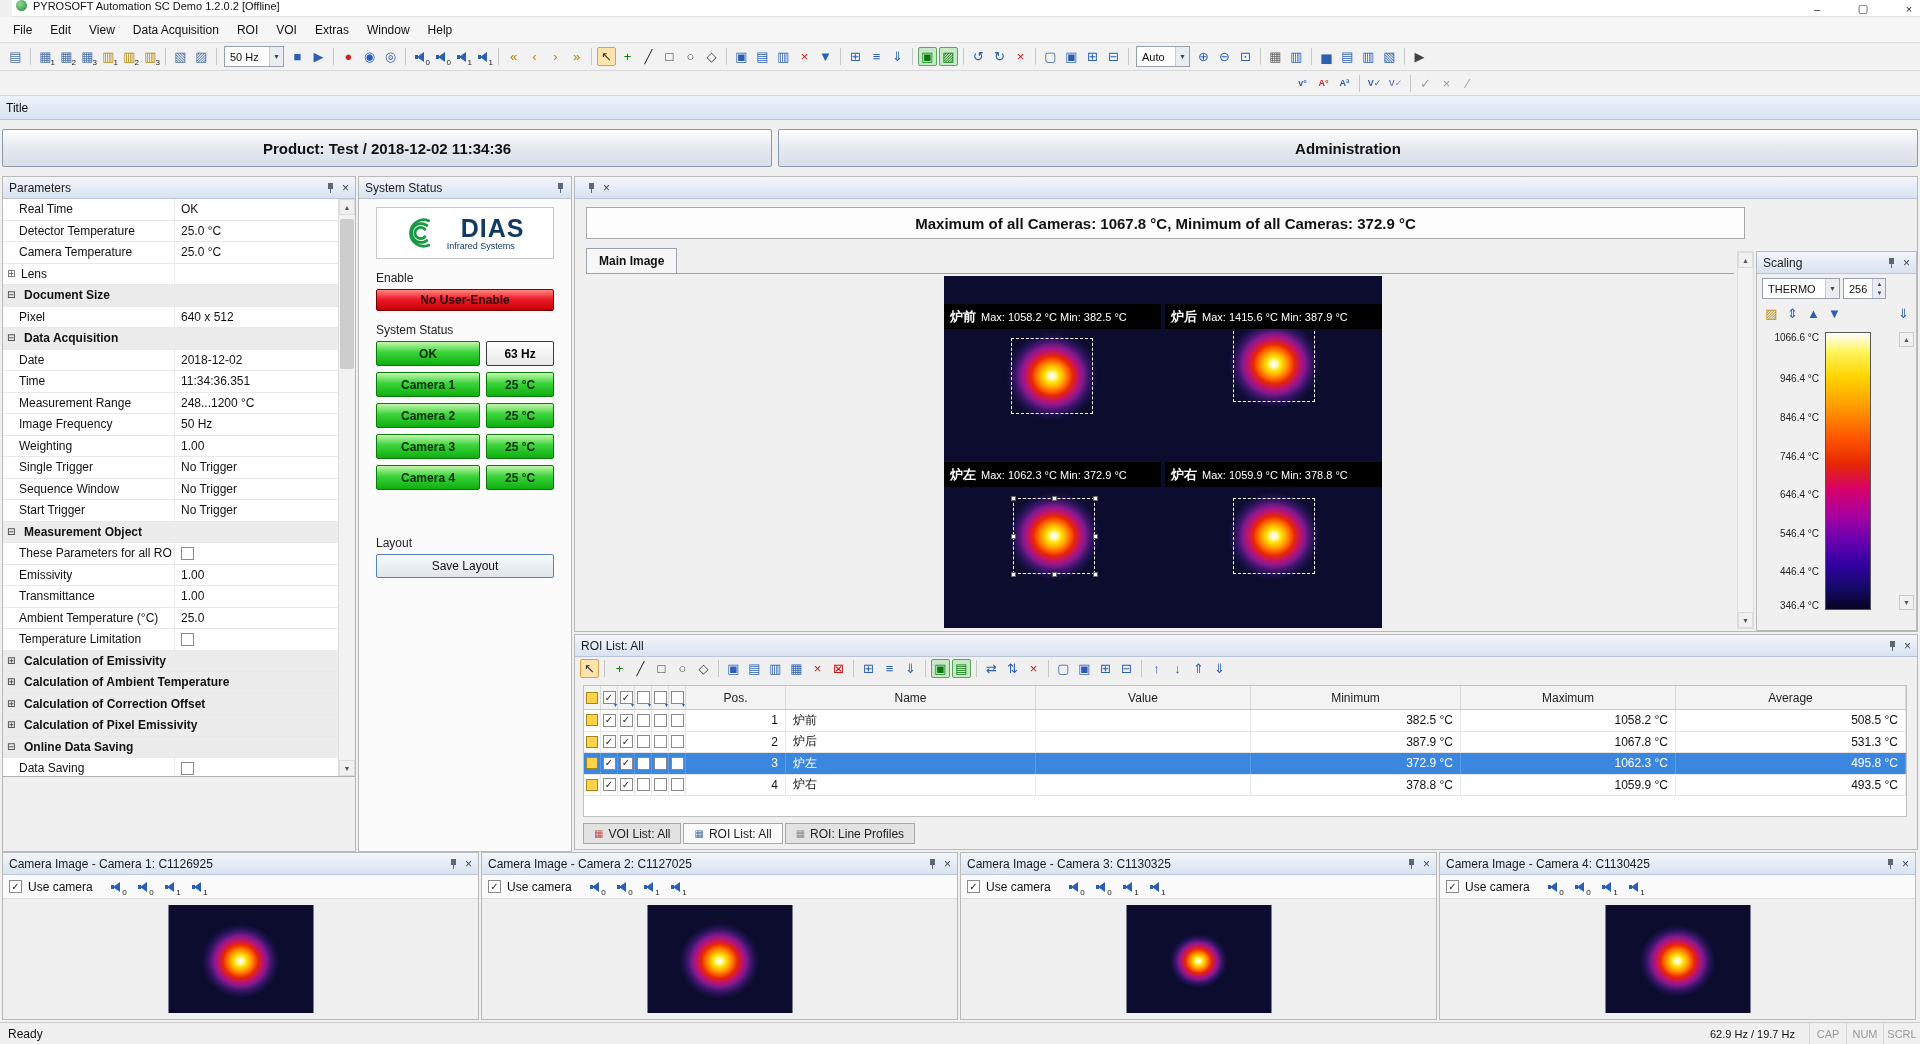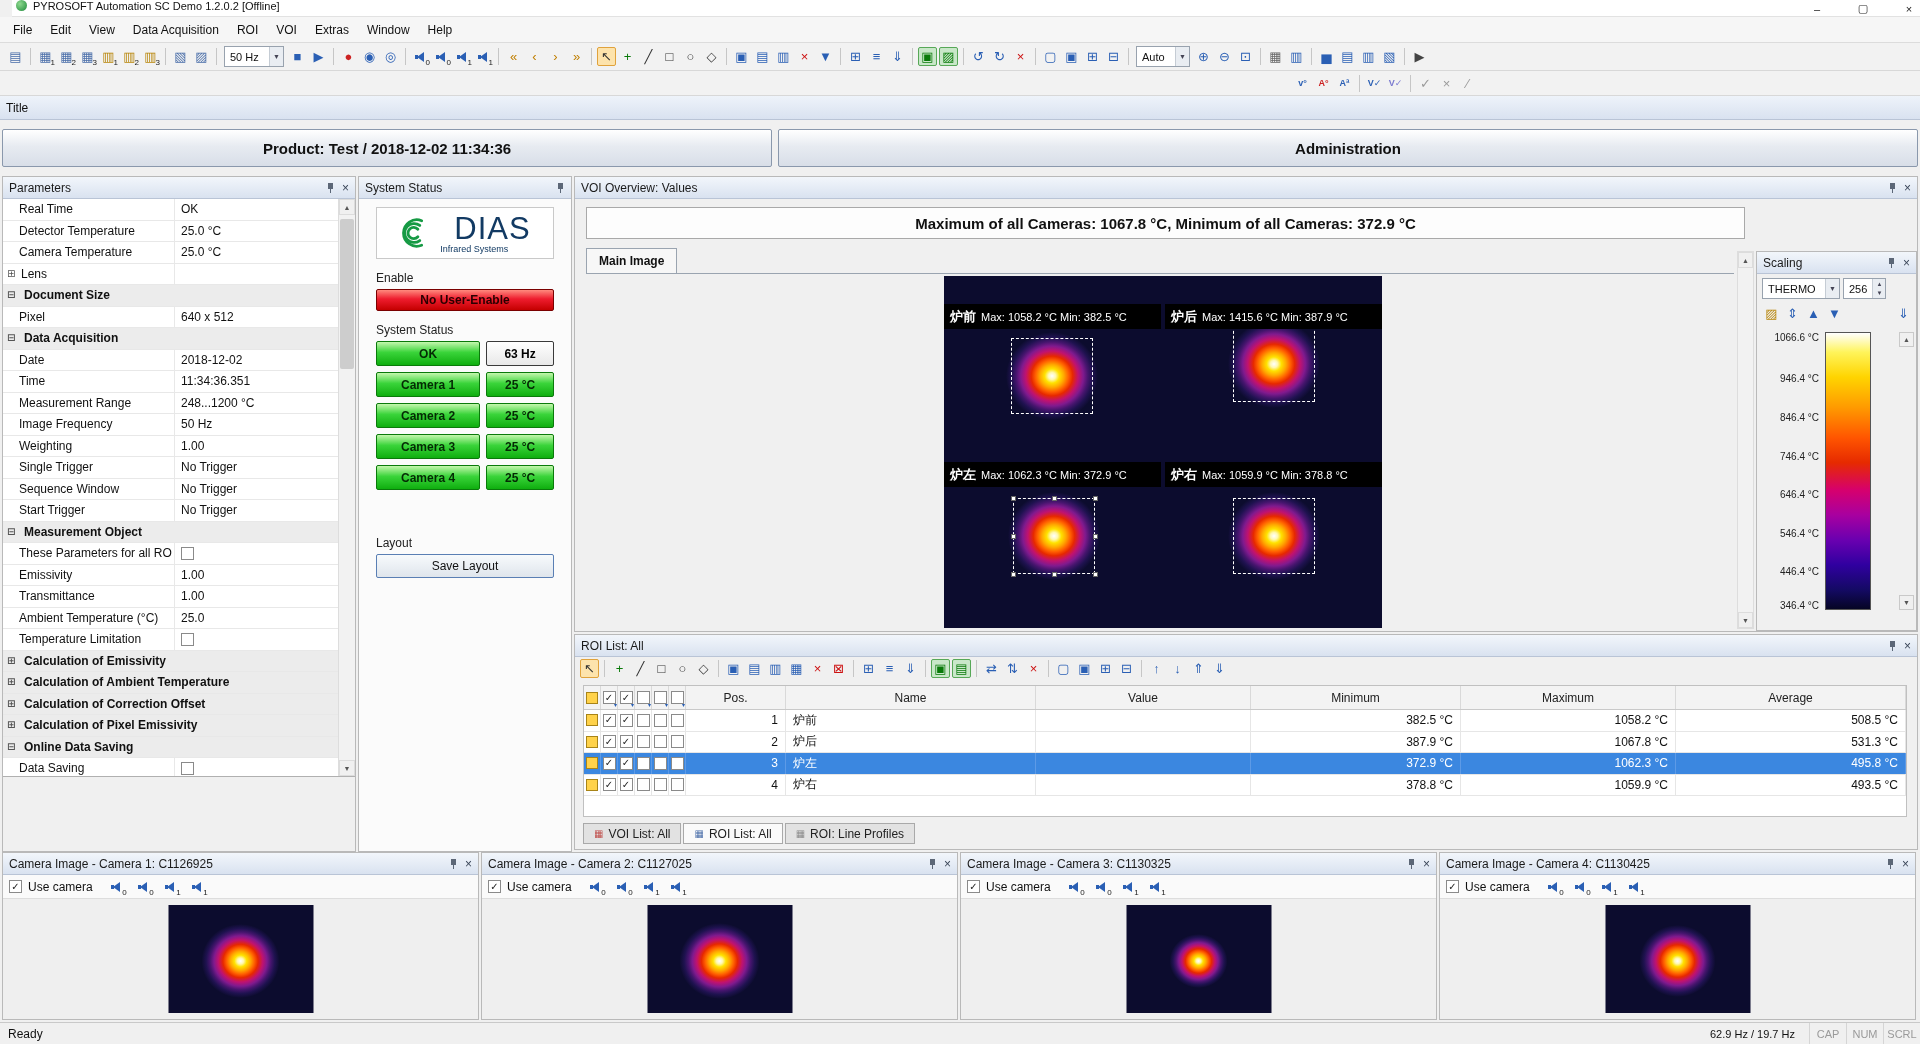--- a/index.html
+++ b/index.html
@@ -57,21 +57,21 @@
 .pv{flex:1;height:100%;display:flex;align-items:center;padding-left:6px;overflow:hidden;}
 .vscroll{position:absolute;top:0;right:0;width:17px;height:100%;background:#f2f2f2;border-left:1px solid #ddd;}
 .sbtn{height:16px;display:flex;align-items:center;justify-content:center;font-size:7px;color:#555;background:#f0f0f0;border:1px solid #dcdcdc;}
 .sdown{position:absolute;bottom:0;left:0;right:0;}
 .sthumb{position:absolute;left:1px;right:1px;top:20px;height:150px;background:#cdcdcd;border-radius:2px;}
 .pfill{position:absolute;left:0;right:0;top:601px;bottom:0;background:#f0f0f0;}
 
 #ss-content{position:absolute;left:0;right:0;top:22px;bottom:0;background:#fbfbfb;padding:6px 17px;}
 .logobox{height:52px;background:#fff;border:1px solid #c9c9c9;display:flex;align-items:center;justify-content:center;gap:7px;margin-top:2px;}
 .dias-text{display:flex;flex-direction:column;line-height:1;}
-.dias-word{font-size:31px;font-weight:normal;color:#123a63;letter-spacing:1px;margin-left:14px;}
+.dias-word{font-size:25px;font-weight:bold;color:#123a63;letter-spacing:1px;margin-left:14px;}
 .dias-sub{font-size:9px;color:#123a63;margin-top:1px;}
 .sslabel{font-size:12px;color:#222;margin:12px 0 4px;}
 .btn{display:flex;align-items:center;justify-content:center;font-size:12px;border-radius:2px;}
 .btn-red{height:22px;background:linear-gradient(#ff8a7e,#ee1c2e 45%,#c40000);border:1px solid #7a0000;color:#2a0000;font-weight:bold;}
 .btn-green{background:linear-gradient(#c4f7ad,#3ad43a 45%,#0fae0f);border:1px solid #0a7a0a;color:#042a04;font-weight:bold;}
 .btn-plain{background:linear-gradient(#ffffff,#e8e8e8);border:1px solid #3a3a3a;color:#000;font-weight:bold;}
 .btn-save{height:24px;background:linear-gradient(#f7fafc,#dfe5ec);border:1px solid #5a7fb4;color:#111;}
 .srow{display:flex;gap:6px;margin-bottom:6px;}
 .sbl{flex:1.55;height:25px;}
 .sbr{flex:1;height:25px;}
@@ -643,21 +643,20 @@
           <div class="btn btn-green sbr">25 °C</div>
         </div>
       </div>
     <div class="sslabel" style="margin-top:46px;">Layout</div>
     <div class="btn btn-save">Save Layout</div>
   </div>
 </div>
 
 <div class="panel" id="voipanel" style="left:574px;top:176px;width:1344px;height:456px;">
   <div class="phead">
-    <span class="ttl">VOI Overview: Values</span>
     <span class="pin"></span>
     <span class="cls">×</span>
   </div>
   <div id="voi-summary">Maximum of all Cameras: 1067.8 °C, Minimum of all Cameras: 372.9 °C</div>
   <div id="voi-tabstrip">
     <div class="vtab">Main Image</div>
   </div>
   <div id="main-image">
       <div class="spot" style="left: 108px; top: 100px; width: 92px; height: 88px;"></div>
       <div class="roibox" style="left: 108px; top: 100px; width: 82px; height: 76px;"></div>

